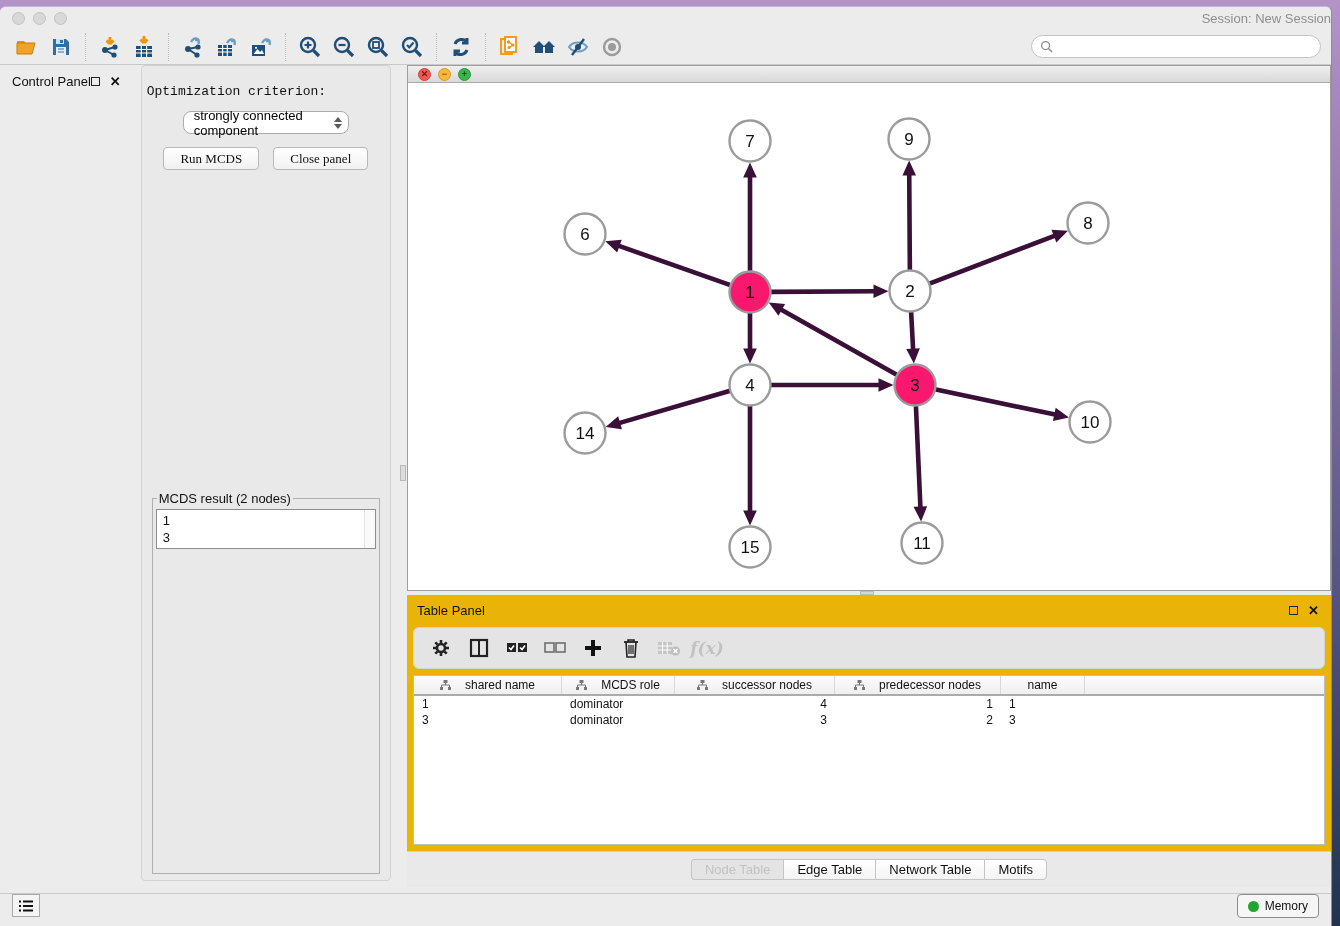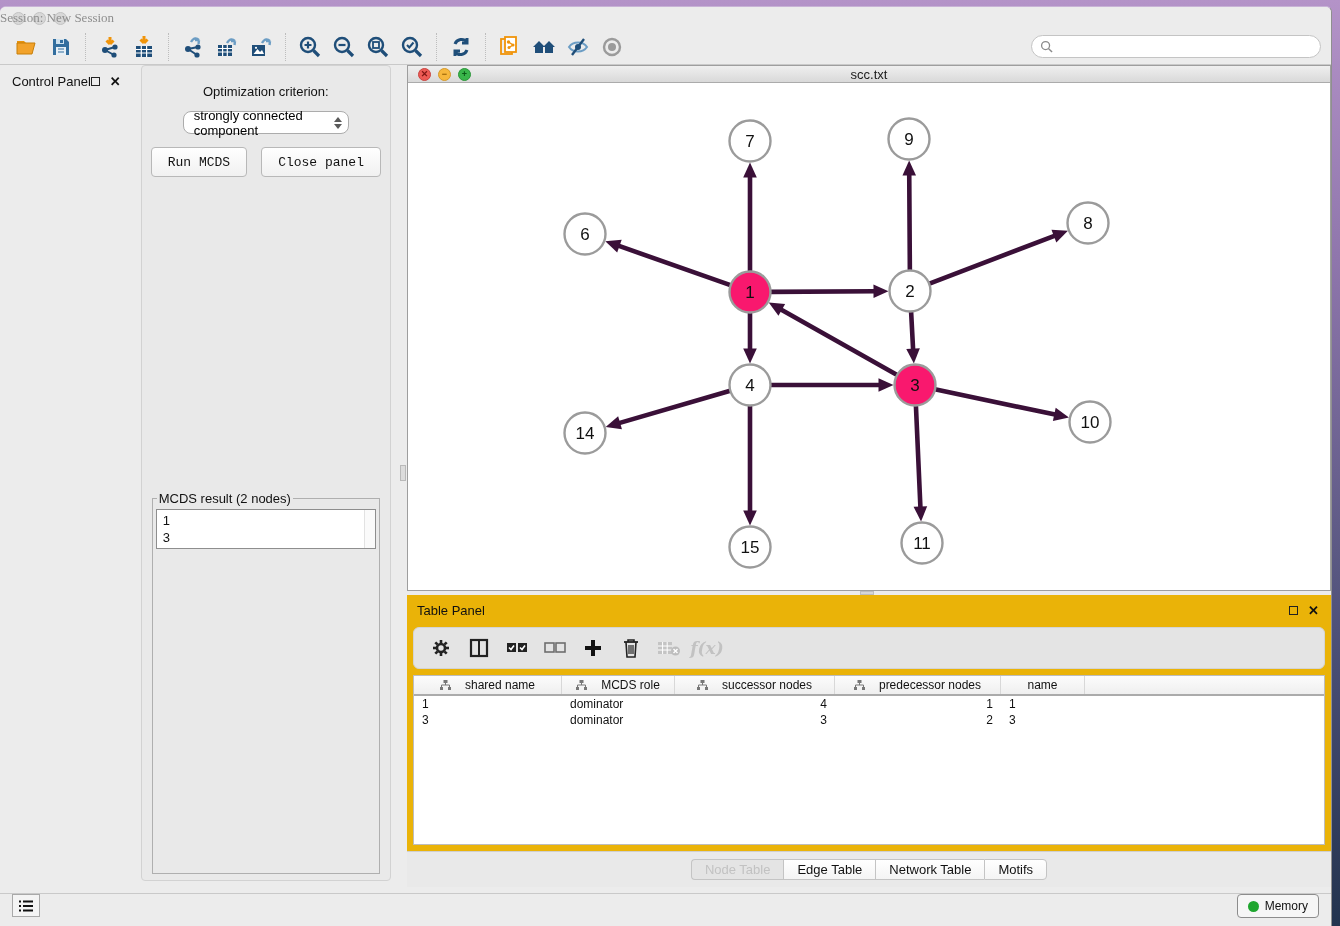--- a/index.html
+++ b/index.html
@@ -4,21 +4,21 @@
 <style>
   * { margin:0; padding:0; box-sizing:border-box; }
   html,body { width:1340px; height:926px; overflow:hidden; font-family:"Liberation Sans",sans-serif; }
   .desktop { width:1340px; height:926px; background:linear-gradient(180deg,#B493C8 0%,#8F76AC 28%,#4E5179 68%,#22334E 100%); position:relative; }
   .app-window { position:absolute; left:0; top:6px; width:1332px; height:920px; background:#ECECEC; border-right:1px solid #8F8F8F; border-top:1px solid #C8B2D6; border-radius:6px 6px 0 0; display:flex; flex-direction:column; }
 
   
   .titlebar { height:22px; position:relative; display:flex; align-items:center; border-radius:6px 6px 0 0; background:#ECECEC; }
   .tl-group { display:flex; gap:8px; margin-left:12px; }
   .tl { width:13px; height:13px; border-radius:50%; background:#D8D8D8; border:1px solid #C2C2C2; }
-  .titlebar .title { position:absolute; left:0; right:0; text-align:left; color:#8E8E8E; font-size:13px;font-family:Liberation Serif, serif; }
+  .titlebar .title { position:absolute; left:0; right:0; text-align:right; color:#8E8E8E; font-size:13px; }
 
   
   .toolbar { height:36px; border-bottom:1px solid #C9C9C9; display:flex; align-items:center; padding:0 10px; }
   .tbtn { background:none; border:none; width:34px; height:30px; display:flex; align-items:center; justify-content:center; cursor:pointer; }
   .tsep { width:1px; height:28px; border-left:1px dotted #BDBDBD; margin:0 7px; }
   .search { margin-left:auto; width:290px; height:23px; background:#fff; border:1px solid #C4C4C4; border-radius:12px; display:flex; align-items:center; padding:0 8px; }
   .search input { border:none; outline:none; flex:1; font-size:12px; background:transparent; margin-left:5px; }
 
   
   .main { flex:1; display:flex; min-height:0; }
@@ -29,25 +29,25 @@
   .panel-title { font-size:13px; color:#111; }
   .panel-winbtns { margin-left:auto; display:flex; gap:10px; align-items:center; }
   .wb-float { width:9px; height:9px; border:1.6px solid #222; display:inline-block; }
   .wb-close { font-size:13px; font-weight:bold; color:#111; line-height:9px; cursor:pointer; }
   .cp-tabs { display:flex; justify-content:center; margin-top:5px; height:21px; }
   .tab { font-size:13px; padding:2px 13px; background:linear-gradient(#FFFFFF,#F4F4F4); border:1px solid #C4C4C4; border-right:none; color:#111; cursor:pointer; }
   .tab:first-child { border-radius:4px 0 0 4px; }
   .tab:last-child { border-right:1px solid #C4C4C4; border-radius:0 4px 4px 0; }
   .tab.selected { background:#E4E4E4; color:#C2C2C2; }
   .cp-body { flex:1; margin:0 8px 12px 8px; background:#E9E9E9; border:1px solid #D2D2D2; border-radius:4px; display:flex; flex-direction:column; padding:18px 5px 5px 5px; min-height:0; }
-  .opt-label { text-align:center; font-size:13px; color:#111; }
+  .opt-label { text-align:left; font-size:13px; color:#111;font-family:Liberation Mono, monospace; }
   .dropdown { margin:12px 36px 0 36px; height:23px; background:#fff; border:1px solid #ACACAC; border-radius:8px; display:flex; align-items:center; padding:0 4px 0 10px; font-size:13px; cursor:pointer; }
   .dd-stepper { margin-left:auto; display:flex; flex-direction:column; align-items:center; gap:2px; padding:0 2px; }
   .btn-row { display:flex; justify-content:center; gap:14px; margin-top:13px; }
-  .pbtn { font-size:13px; height:30px; padding:0 16px; background:linear-gradient(#FFFFFF,#F1F1F1); border:1px solid #B8B8B8; border-radius:4px; cursor:pointer; color:#111; font-family:Liberation Mono, monospace; }
+  .pbtn { font-size:13px; height:23px; padding:0 16px; background:linear-gradient(#FFFFFF,#F1F1F1); border:1px solid #B8B8B8; border-radius:4px; cursor:pointer; color:#111; font-family:Liberation Serif, serif; }
   fieldset.result { margin:auto 5px 1px 5px; height:383px; border:1px solid #AFAFAF; padding:3px; background:#E9E9E9; }
   fieldset.result legend { font-size:13px; color:#111; padding:0 2px; margin-left:1px; }
   .result-box { position:relative; height:100%; background:#fff; border:1px solid #8E8E8E; font-size:13px; color:#111; padding:2px 14px 2px 6px; line-height:17px; overflow:hidden; }
   .result-sb { position:absolute; top:0; right:0; bottom:0; width:11px; background:#FAFAFA; border-left:1px solid #E2E2E2; }
 
   
   .v-splitter { width:8px; position:relative; cursor:col-resize; }
   .v-grabber { position:absolute; left:1px; top:400px; width:6px; height:16px; background:#DCDCDC; border:1px solid #B9B9B9; }
 
   
@@ -279,21 +279,20 @@
 
       <div class="right-area">
 
         <div class="network-window">
           <div class="nw-titlebar">
             <div class="nw-lights">
               <span class="nwl red">✕</span>
               <span class="nwl yellow">−</span>
               <span class="nwl green">+</span>
             </div>
-            <div class="title">scc.txt</div>
           </div>
           <div class="nw-canvas">
             <svg id="graph" width="922" height="503" viewBox="0 0 922 503">
                 <g>
                   <line x1="342" y1="187.5" x2="342" y2="92.5" stroke="#3A1038" stroke-width="4.6" stroke-linecap="round"></line>
                   <polygon points="342,79.5 348.8,94.5 335.2,94.5" fill="#3A1038"></polygon>
                 </g>
                 <g>
                   <line x1="321.7166462783706" y1="201.87009384330602" x2="209.54770713470762" y2="162.44101220492755" stroke="#3A1038" stroke-width="4.6" stroke-linecap="round"></line>
                   <polygon points="197.2833537216294,158.12990615669398 213.689570823488,156.68905904243024 209.17949064995133,169.5194595361121" fill="#3A1038"></polygon>

